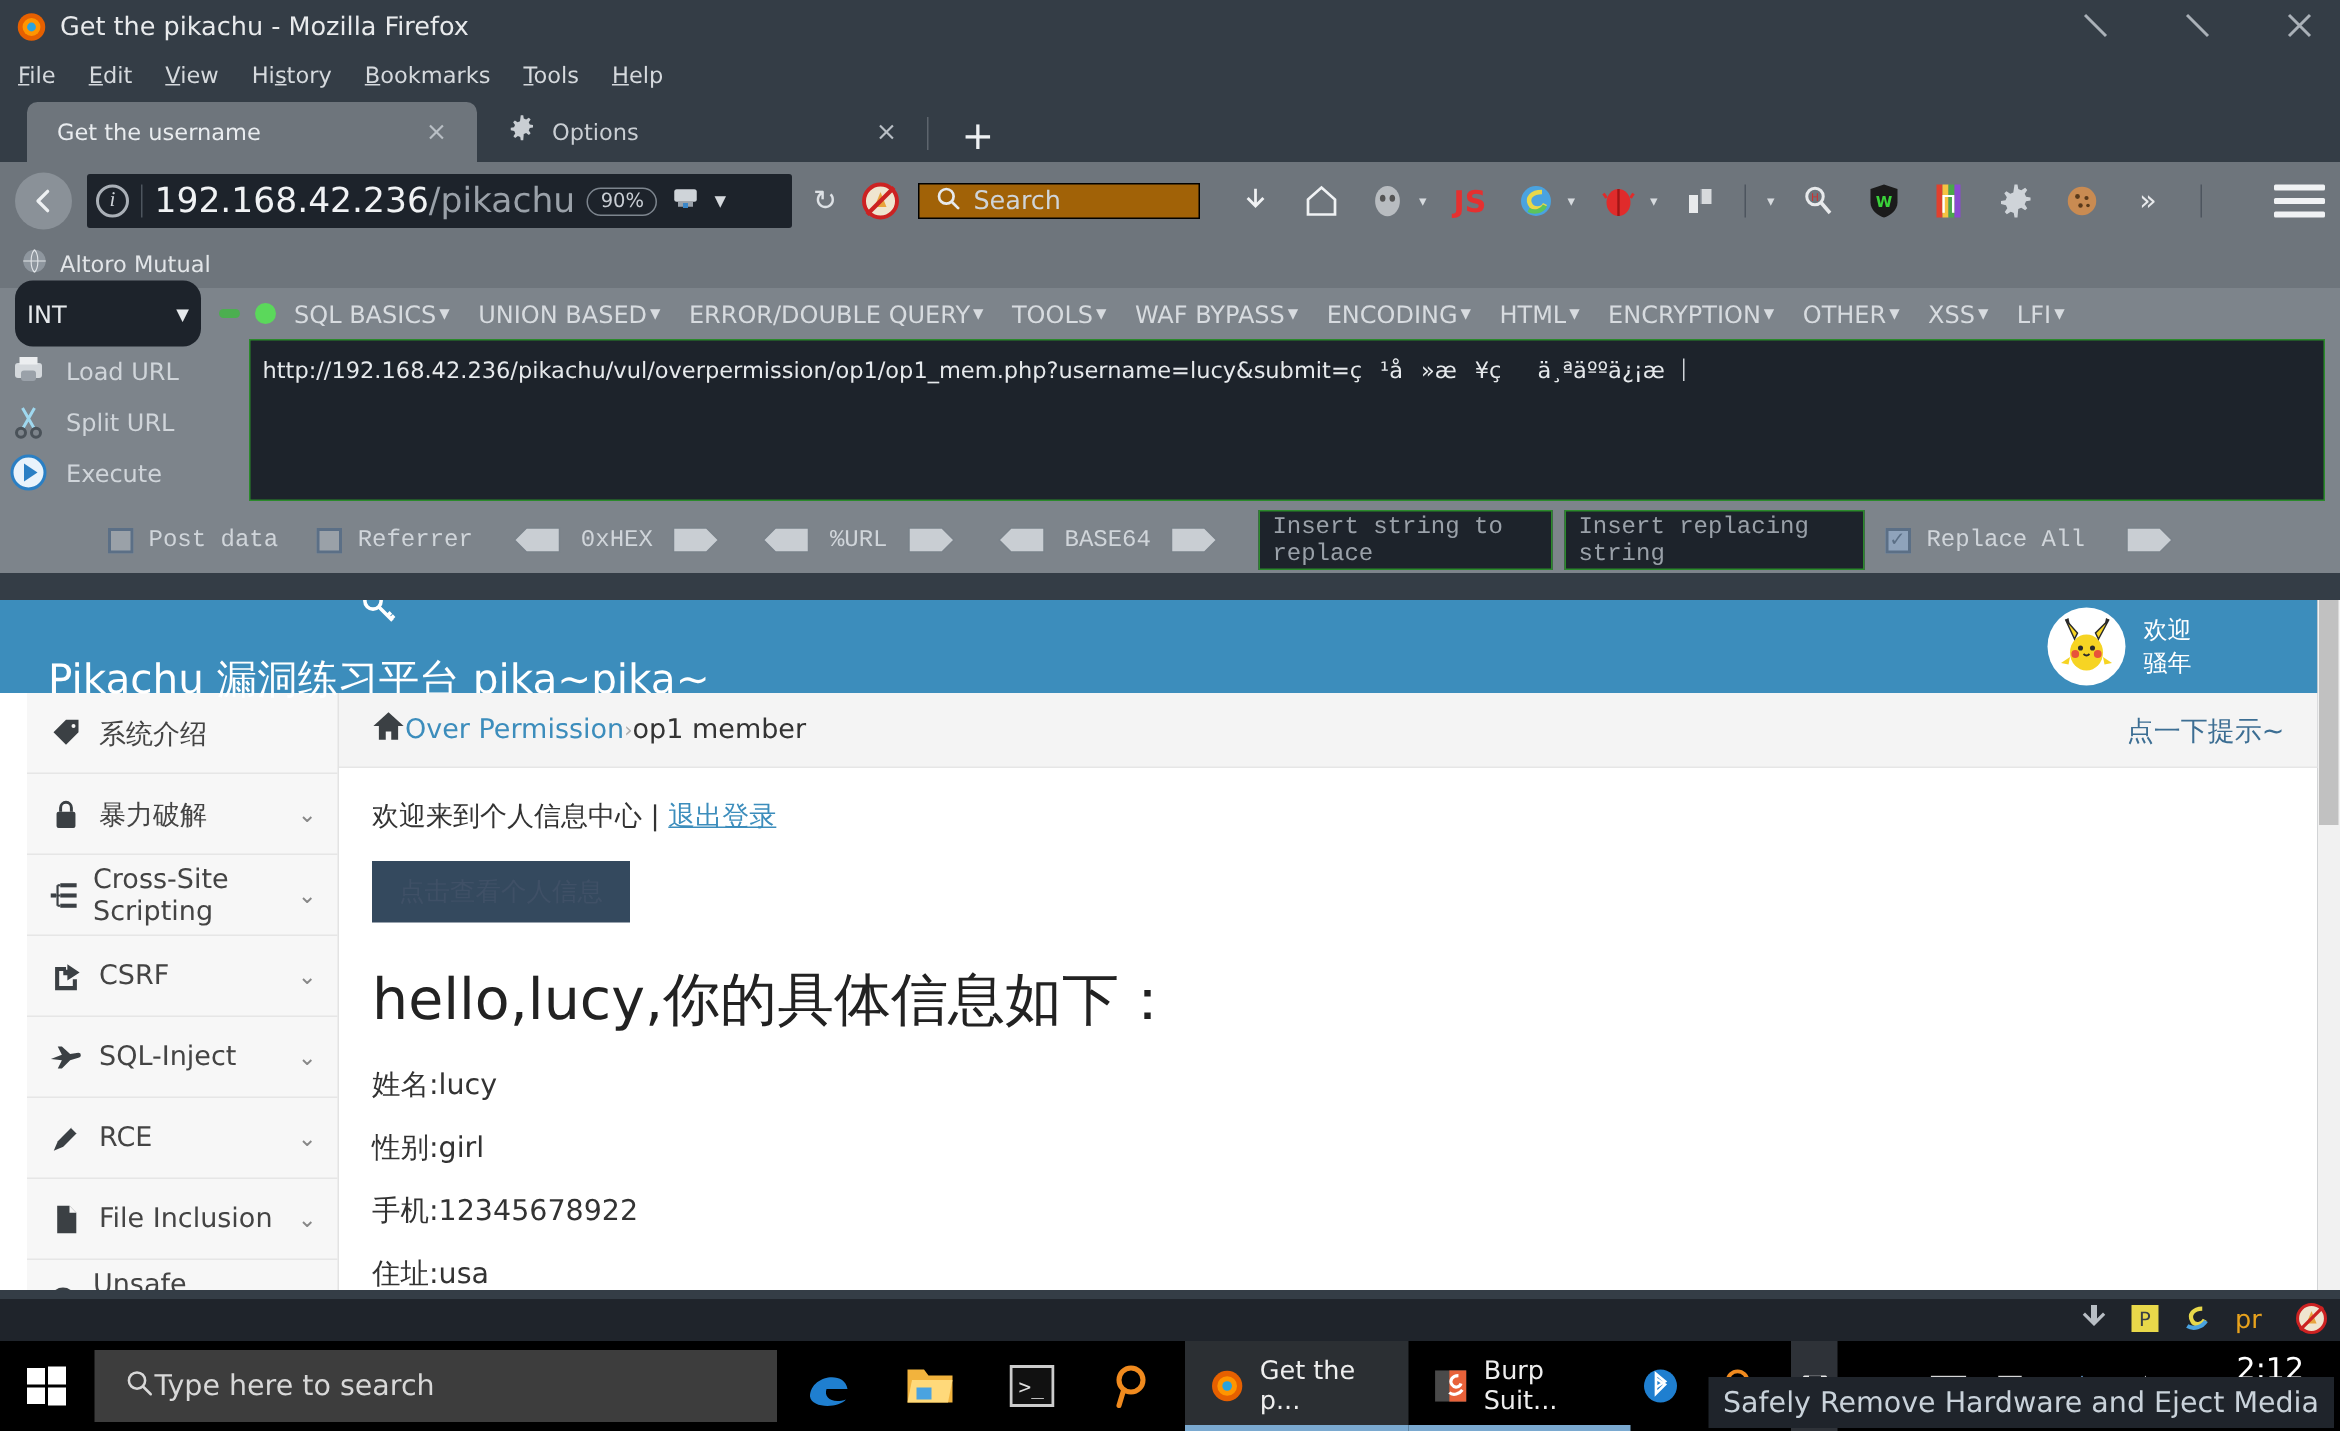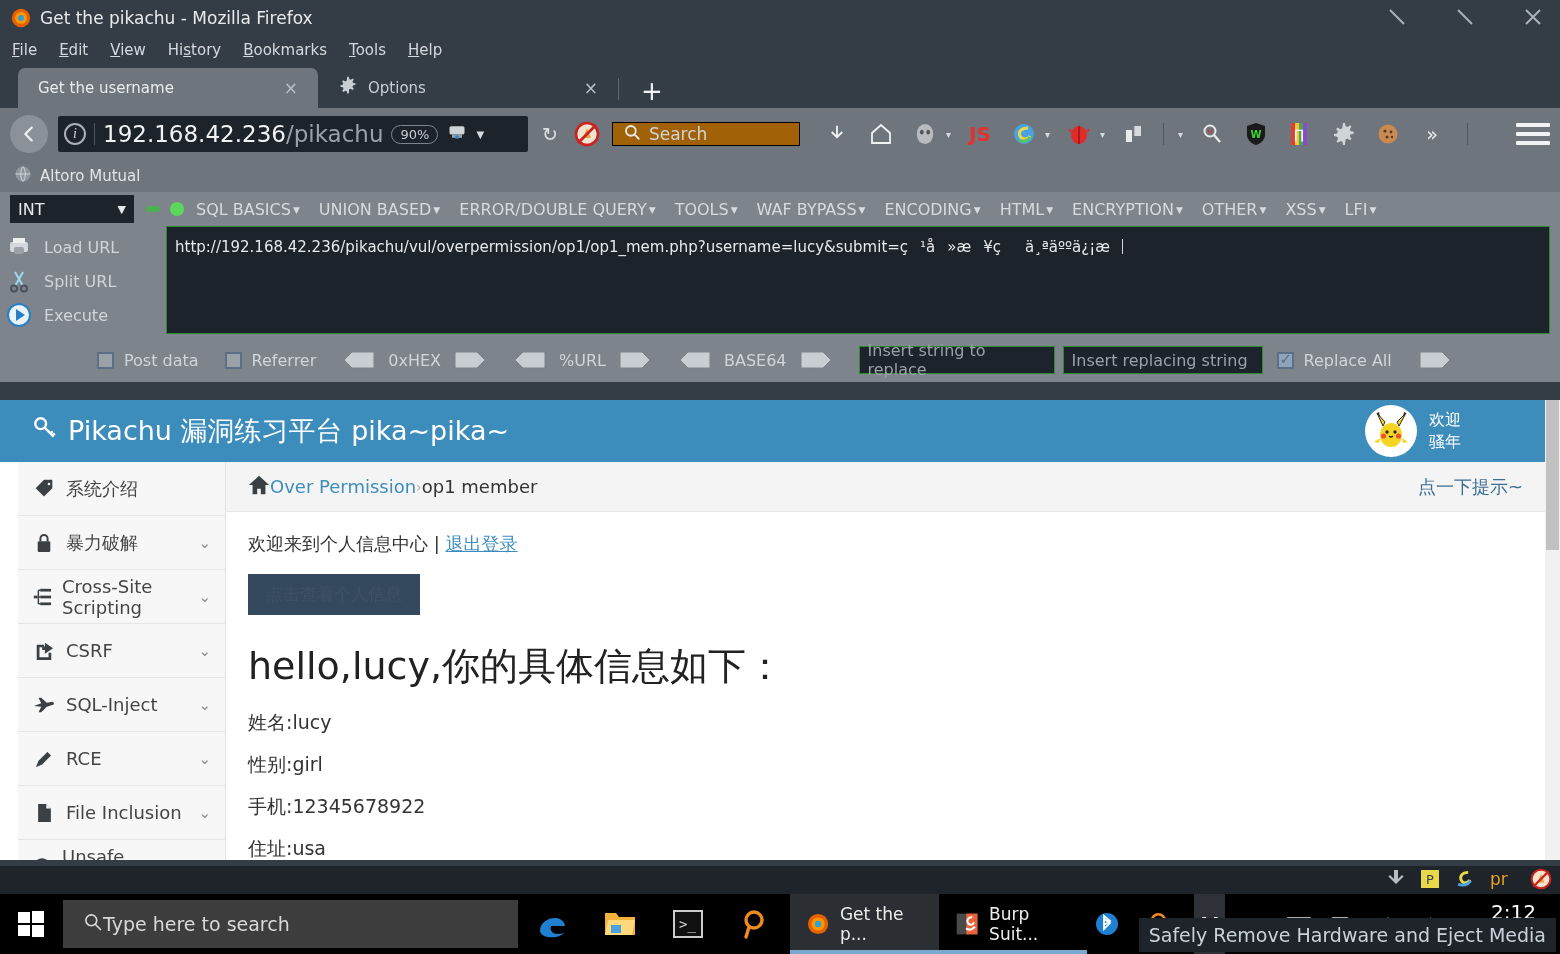--- a/index.html
+++ b/index.html
@@ -73,54 +73,54 @@
   .hamburger { margin-left: auto; width: 34px; display: flex; flex-direction: column; gap: 5px; }
   .hamburger i { display: block; height: 4px; background: #f0f2f4; border-radius: 1px; }
 
   
   .bookmarks { height: 32px; display: flex; align-items: center; gap: 8px; padding-left: 14px;
                background: #6e757c; color: #e2e5e8; font-size: 15px; }
 
   
   .hackbar { background: #7d848b; padding: 0; }
   .hb-menurow { height: 34px; display: flex; align-items: center; gap: 0; padding-left: 10px; }
-  .hb-select { width: 124px; height: 28px; background: #1d232b; color: #e6e9ec; font-size: 16px;
-               display: flex; align-items: center; padding: 0 8px; justify-content: space-between; }
+  .hb-select { width: 124px; height: 44px; background: #1d232b; color: #e6e9ec; font-size: 16px;
+               display: flex; align-items: center; padding: 0 8px; justify-content: space-between; border-radius: 12px; }
   .hb-select .arw { font-size: 11px; }
   .hb-pm { display: flex; align-items: center; gap: 10px; margin: 0 12px 0 12px; }
   .dot { width: 14px; height: 14px; border-radius: 50%; }
   .dot.minus { background: #4caf50; border-radius: 3px; height: 6px; width: 14px; }
   .dot.plus { background: #5bd85b; }
   .hb-menu { display: flex; align-items: center; gap: 19px; color: #d7dbdf; font-size: 16px; }
   .hb-menu .mi { white-space: nowrap; }
   .hb-menu .mi .tri { font-size: 9px; margin-left: 2px; vertical-align: middle; }
 
   .hb-body { display: flex; gap: 0; padding: 0 10px 4px 6px; }
   .hb-left { width: 160px; padding-top: 4px; }
   .hb-btn { display: flex; align-items: center; gap: 12px; height: 34px; color: #d0d5da; font-size: 16px; }
   .hb-btn .ic { width: 26px; height: 26px; display: flex; align-items: center; justify-content: center; }
   .hb-ta { flex: 1 1 auto; height: 108px; background: #1d232b; border: 1px solid #2b8a2b;
            color: #e6e9ec; font-size: 15px; padding: 10px 8px; line-height: 1.4;
            font-family: "DejaVu Sans", sans-serif; overflow: hidden; word-break: break-all; }
   .hb-ta .caret-bar { display:inline-block; width:1px; height:15px; background:#cfd4d9; vertical-align:-2px; }
 
-  .hb-footer { height: 44px; display: flex; align-items: center; gap: 0; padding-left: 97px; }
+  .hb-footer { height: 44px; display: flex; align-items: center; gap: 0; padding-left: 72px; font-family: Liberation Mono, monospace; }
   .cb { width: 17px; height: 17px; border: 2px solid #5b6f86; background: #9aa1a8; }
   .cb.checked { background: #8fa3bb; position: relative; }
   .cb.checked:after { content: "✓"; position: absolute; left: 1px; top: -4px; color: #5b6f86; font-size: 15px; }
   .hb-chk { display: flex; align-items: center; gap: 10px; color: #d0d5da; font-size: 16px; margin-right: 26px; }
   .hb-enc { display: flex; align-items: center; gap: 12px; color: #d0d5da; font-size: 16px; margin-right: 26px; }
   .arrow-l, .arrow-r { width: 34px; height: 20px; }
-  .hb-inp { height: 28px; background: #1d232b; border: 1px solid #2b8a2b; color: #9aa1a9;
+  .hb-inp { height: 40px; background: #1d232b; border: 1px solid #2b8a2b; color: #9aa1a9;
             font-size: 16px; display: flex; align-items: center; padding: 0 8px; }
 
   
   .page { position: absolute; left: 0; top: 400px; width: 1545px; height: 460px; background: #fff; overflow: hidden; }
   .pk-header { height: 62px; background: #3c8dbc; display: flex; align-items: center; position: relative; }
-  .pk-title { color: #fff; font-size: 27px; padding-left: 32px; display: flex; align-items: center; gap: 10px; }
+  .pk-title { color: #fff; font-size: 27px; padding-left: 32px; display: flex; align-items: center; gap: 10px; flex-direction: column; }
   .pk-user { position: absolute; right: 68px; top: 0; height: 62px; display: flex; align-items: center;
              gap: 12px; padding: 0 16px; background: #3c8dbc; }
   .pk-avatar { width: 52px; height: 52px; border-radius: 50%; background: #fff; display: flex;
                align-items: center; justify-content: center; overflow: hidden; }
   .pk-welcome { color: #fff; font-size: 16px; line-height: 1.35; }
   .page-body { display: flex; height: 398px; }
   .sidebar { width: 208px; background: #f7f7f7; border-right: 1px solid #e3e3e3; margin-left: 18px; }
   .side-item { height: 54px; display: flex; align-items: center; gap: 10px; padding: 0 14px;
                border-bottom: 1px solid #e6e6e6; color: #444; font-size: 18px; }
   .side-item .lbl { flex: 1 1 auto; }

